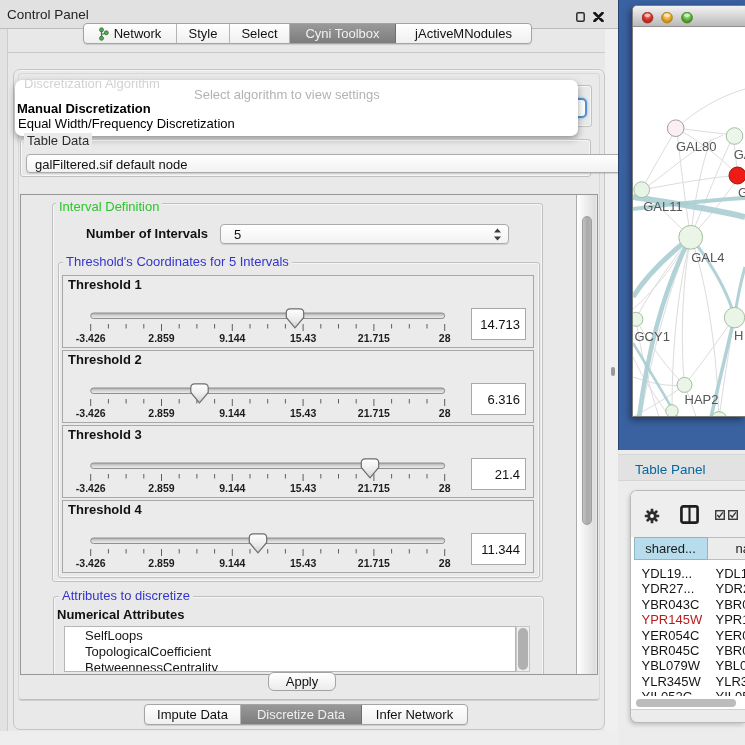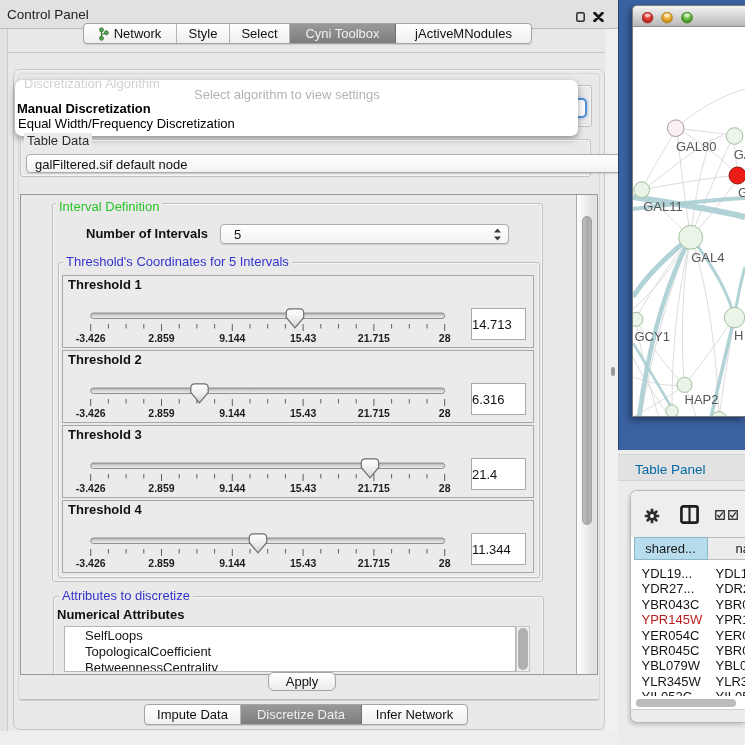--- a/index.html
+++ b/index.html
@@ -13,21 +13,21 @@
 .seg .s { display:flex; align-items:center; justify-content:center; font-size:13px; color:#111; border-right:1px solid #b5b5b5; white-space:nowrap; }
 .seg .s:last-child { border-right:none; }
 .seg .s.active { background:linear-gradient(#999999,#7d7d7d); color:#f0f0f0; border-right:1px solid #6f6f6f; }
 #outerpanel { left:13px; top:69px; width:592px; height:661px; background:#e9e9e9; border:1px solid #c6c6c6; border-radius:7px; box-shadow:inset 0 1px 0 #f4f4f4; }
 .groupbox { position:absolute; border:1px solid #c0c0c0; border-radius:3px; box-shadow:inset 0 0 0 1px rgba(255,255,255,0.6); }
 .grouplabel { position:absolute; font-size:13px; background:#e9e9e9; padding:0 3px; white-space:nowrap; }
 .combo { position:absolute; background:linear-gradient(#ffffff,#f2f2f2); border:1px solid #ababab; border-radius:4px; box-shadow:0 1px 1px rgba(0,0,0,0.12); font-size:13px; color:#111; }
 .combo .arr { position:absolute; right:6px; top:50%; margin-top:-6.5px; }
 .thpanel { position:absolute; left:41.5px; width:471.5px; height:73px; background:#ebebeb; border:1px solid #a8a8a8; }
 .thpanel .tt { position:absolute; left:5px; top:1px; font-size:13px; font-weight:bold; color:#111; }
-.thfield { position:absolute; left:408px; top:32px; width:55px; height:32px; background:#fff; border:1px solid #a9a9a9; font-size:13px; color:#111; padding:8px 14px 0 0; }
+.thfield { position:absolute; left:408px; top:32px; width:55px; height:32px; background:#fff; border:1px solid #a9a9a9; font-size:13px; color:#111; text-align:right; padding:8px 5px 0 0; }
 #attrlist { left:43.5px; top:431px; width:452px; height:46px; background:#fff; border:1px solid #b6b6b6; font-size:13px; color:#151515; overflow:hidden; padding-top:1px; }
 #attrlist div { padding-left:20px; height:16px; line-height:16px; }
 .btn { position:absolute; background:linear-gradient(#ffffff,#ececec); border:1px solid #a3a3a3; border-radius:5px; font-size:13px; color:#111; text-align:center; }
 #bluezone { left:618px; top:0; width:127px; height:450px; background:#3a62a0; border-left:1px solid #24466e; }
 #netwin { left:632px; top:5px; width:113px; height:412px; background:#fff; border:1px solid #7c7c7c; border-right:none; border-radius:5px 0 0 0; box-shadow:-2px 3px 7px rgba(0,0,20,0.45); }
 #nettitle { position:absolute; left:0; top:0; width:112px; height:21px; background:linear-gradient(#f3f3f3,#b9b9b9); border-bottom:1px solid #8f8f8f; border-radius:5px 0 0 0; }
 #tablepanelbg { left:618px; top:450px; width:127px; height:295px; background:#ececec; }
 #tptitle { left:618px; top:454px; width:127px; height:27px; background:#e2e2e2; border-top:1px solid #d5d5d5; border-bottom:1px solid #d5d5d5; }
 #tablewin { left:629.5px; top:490px; width:115.5px; height:233px; background:#ececec; border:1px solid #b9b9b9; border-right:none; border-radius:7px 0 0 7px; box-shadow:-1px 2px 4px rgba(0,0,0,0.18); overflow:hidden; }
 #twwhite { left:0; top:0; width:115.5px; height:219px; background:#fff; border-bottom:1px solid #cfcfcf; }

